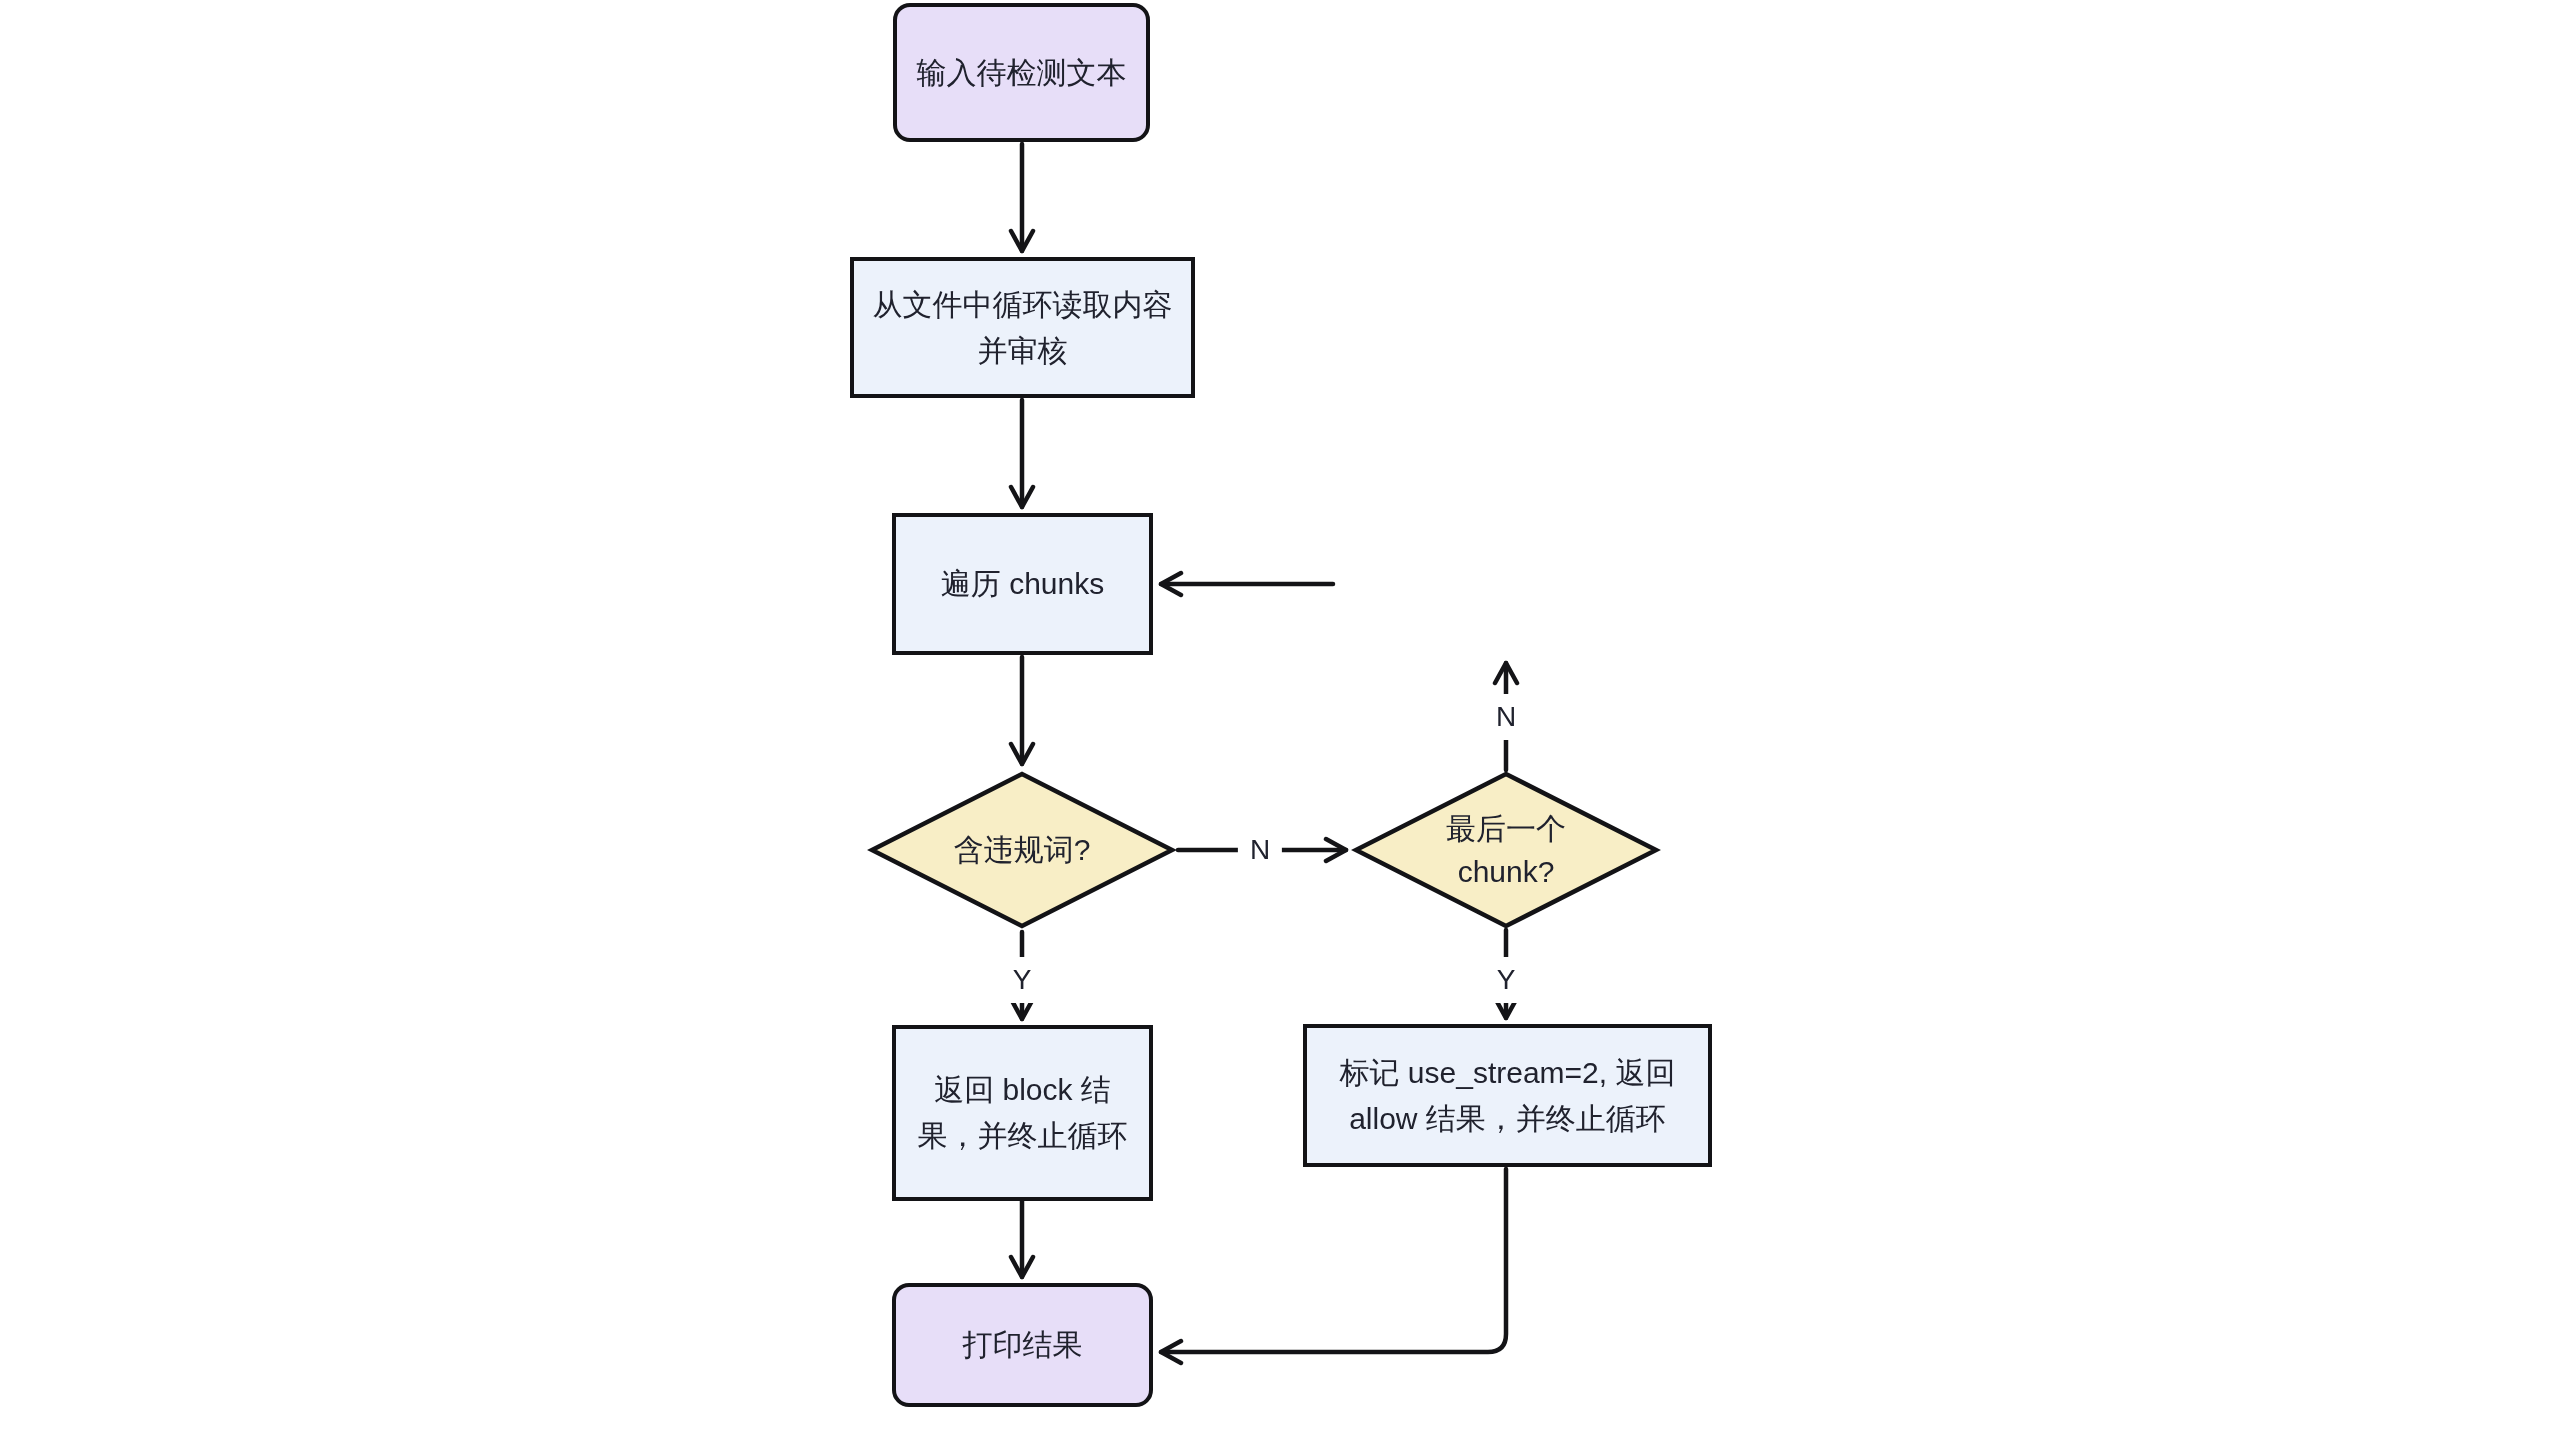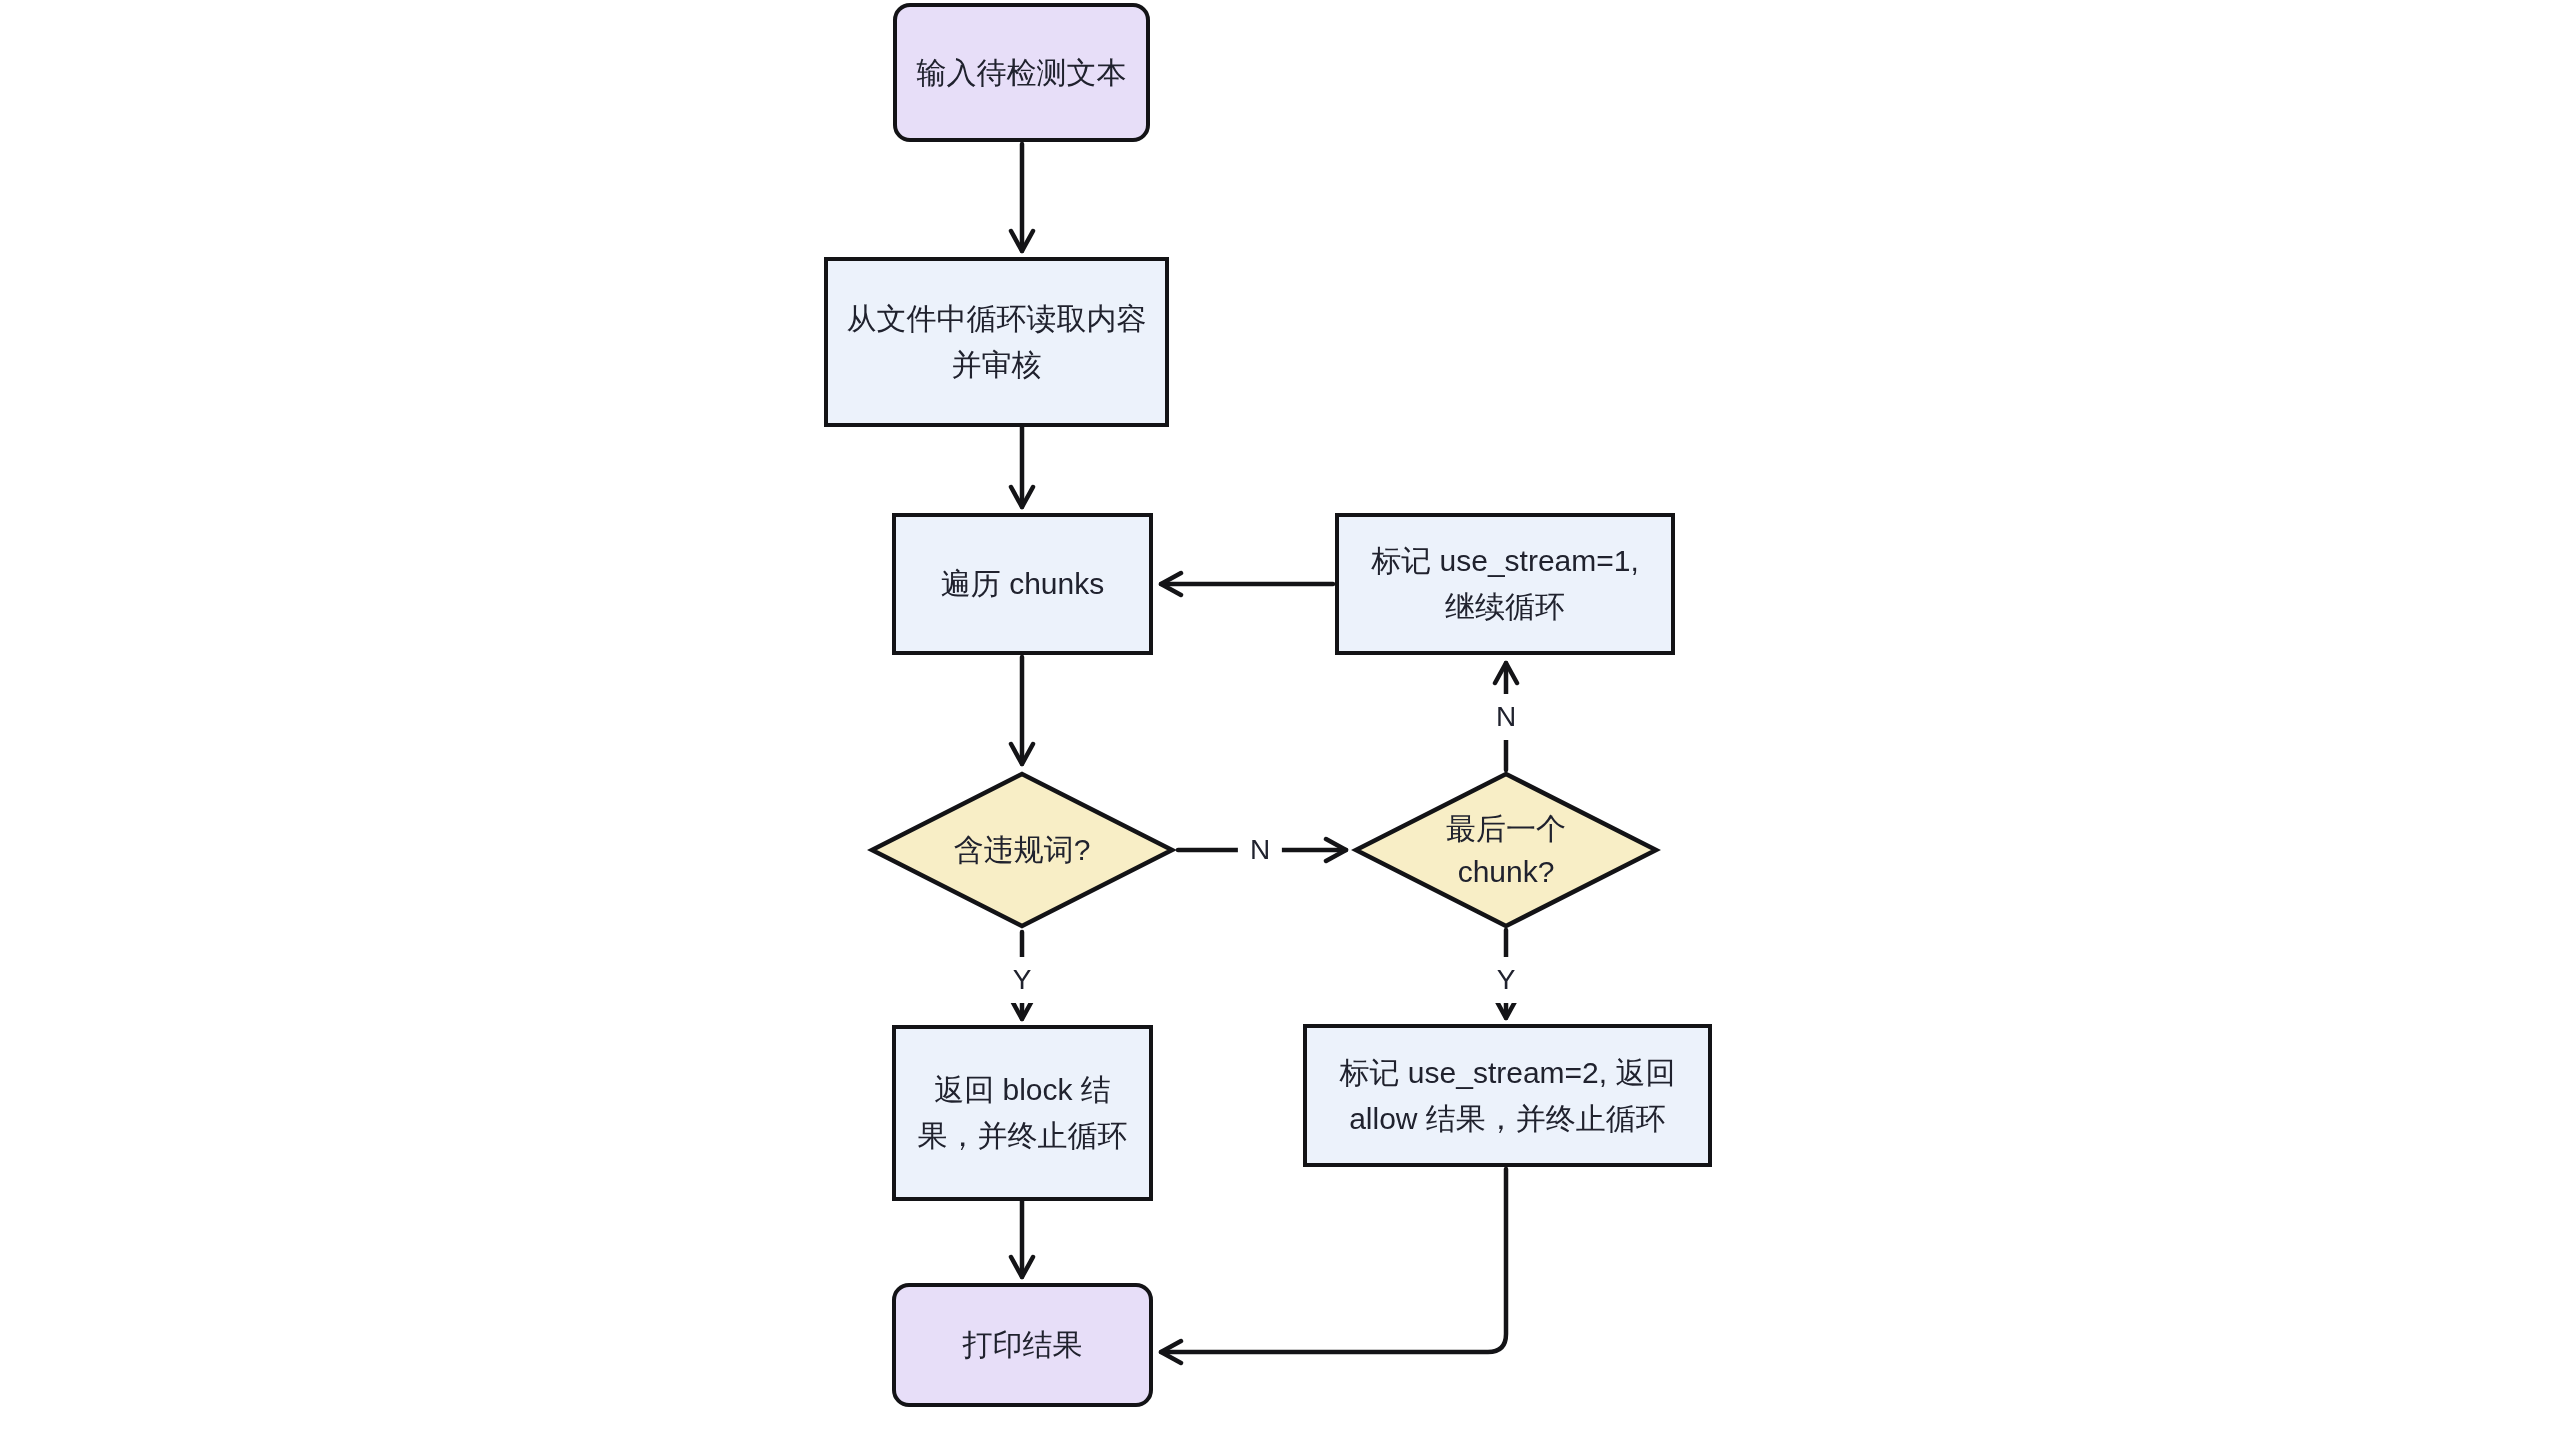--- a/index.html
+++ b/index.html
@@ -123,33 +123,29 @@
     <path d="M1022,932 L1022,1019" marker-end="url(#arrowhead)"></path>
     <path d="M1506,930 L1506,1018" marker-end="url(#arrowhead)"></path>
     <path d="M1022,1169 L1022,1277" marker-end="url(#arrowhead)"></path>
     <path d="M1506,1169 L1506,1334 Q1506,1352 1488,1352 L1161,1352" marker-end="url(#arrowhead)"></path>
   </svg>
 
   <div class="node terminal" style="left:893px;top:3px;width:257px;height:139px">
     <span class="lbl">输入待检测文本</span>
   </div>
 
-  <div class="node rect" style="left:824px;top:257px;width:345px;height:170px">
+  <div class="node rect" style="left:850px;top:257px;width:345px;height:141px">
     <span class="lbl">从文件中循环读取内容
 并审核</span>
   </div>
 
   <div class="node rect" style="left:892px;top:513px;width:261px;height:142px">
     <span class="lbl">遍历 chunks</span>
   </div>
 
-  <div class="node rect" style="left:1335px;top:513px;width:340px;height:142px">
-    <span class="lbl">标记 use_stream=1,
-继续循环</span>
-  </div>
 
   <div class="diamond" style="left:1352px;top:770px;width:308px;height:160px">
     <svg width="308" height="160" viewBox="0 0 308 160">
       <polygon points="4,80 154,4 304,80 154,156"></polygon>
     </svg>
     <span class="lbl">最后一个
 chunk?</span>
   </div>
 
   <div class="diamond" style="left:868px;top:770px;width:308px;height:160px">

